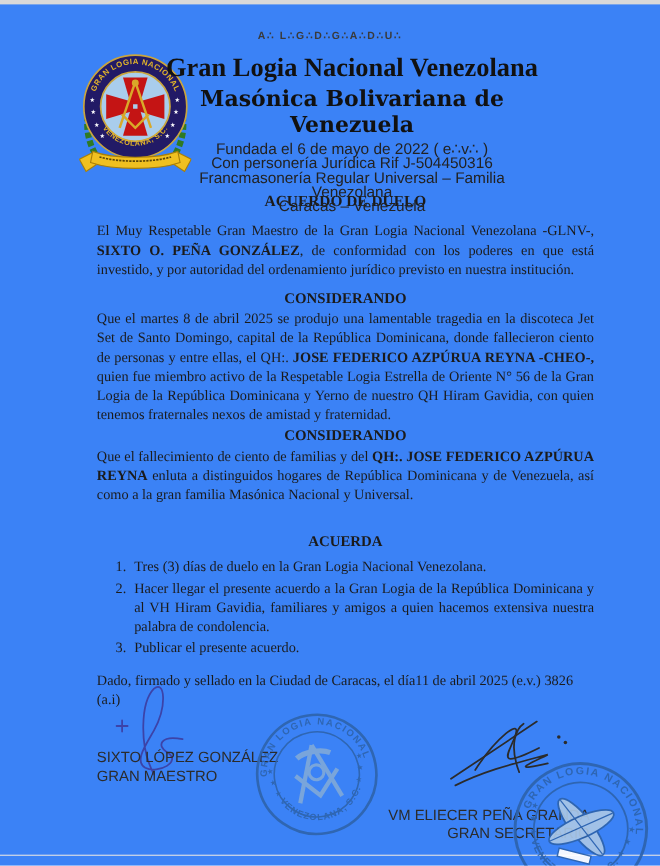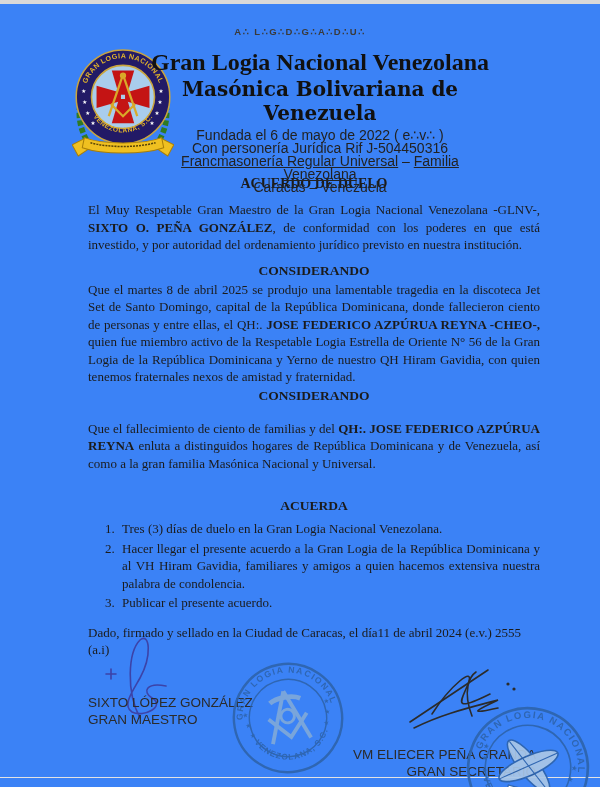--- a/index.html
+++ b/index.html
@@ -30,21 +30,21 @@
   }
   .title2{
     font-family:"DejaVu Serif",serif;font-weight:bold;
     font-size:20px;line-height:24px;color:#111;margin-top:1px;
   }
   .subline{
     font-family:"Liberation Sans",sans-serif;
     font-size:14px;line-height:13px;color:#222;
   }
   .subline.first{margin-top:4px;}
-  .u{text-decoration:underline;margin-top:16px;}
+  .u{margin-top:16px;}
 
   
   .content{padding:0 60px 0 88px;}
   .doc-heading{
     text-align:center;font-weight:bold;font-size:14px;
     margin:14px 0 0 0;
     font-family:Liberation Serif, serif;
   }
   .para{
     text-align:justify;font-size:13px;line-height:17.5px;
@@ -156,30 +156,30 @@
 
   <div class="content">
     <div class="doc-heading">ACUERDO DE DUELO</div>
 
     <p class="para"><span>El Muy Respetable Gran Maestro de la Gran Logia Nacional Venezolana -GLNV-, </span><b>SIXTO O. PEÑA GONZÁLEZ</b><span>, de conformidad con los poderes en que está investido, y por autoridad del ordenamiento jurídico previsto en nuestra institución.</span></p>
 
     <div class="sect-heading">CONSIDERANDO</div>
     <p class="para" style="margin-top:2px;"><span>Que el martes 8 de abril 2025 se produjo una lamentable tragedia en la discoteca Jet Set de Santo Domingo, capital de la República Dominicana, donde fallecieron ciento de personas y entre ellas, el QH:. </span><b>JOSE FEDERICO AZPÚRUA REYNA -CHEO-,</b><span> quien fue miembro activo de la Respetable Logia Estrella de Oriente N° 56 de la Gran Logia de la República Dominicana y Yerno de nuestro QH Hiram Gavidia, con quien tenemos fraternales nexos de amistad y fraternidad.</span></p>
 
     <div class="sect-heading tight">CONSIDERANDO</div>
-    <p class="para" style="margin-top:16px;"><span>Que el fallecimiento de ciento de familias y del </span><b>QH:. JOSE FEDERICO AZPÚRUA REYNA</b><span> enluta a distinguidos hogares de República Dominicana y de Venezuela, así como a la gran familia Masónica Nacional y Universal.</span></p>
+    <p class="para" style="margin-top:2px;"><span>Que el fallecimiento de ciento de familias y del </span><b>QH:. JOSE FEDERICO AZPÚRUA REYNA</b><span> enluta a distinguidos hogares de República Dominicana y de Venezuela, así como a la gran familia Masónica Nacional y Universal.</span></p>
 
     <div class="sect-heading" style="margin-top:26px;">ACUERDA</div>
     <ol class="acuerda">
       <li>Tres (3) días de duelo en la Gran Logia Nacional Venezolana.</li>
       <li>Hacer llegar el presente acuerdo a la Gran Logia de la República Dominicana y al VH Hiram Gavidia, familiares y amigos a quien hacemos extensiva nuestra palabra de condolencia.</li>
       <li>Publicar el presente acuerdo.</li>
     </ol>
 
-    <p class="dateline">Dado, firmado y sellado en la Ciudad de Caracas, el día11 de abril 2024 (e.v.) 2555 (a.i)</p>
+    <p class="dateline">Dado, firmado y sellado en la Ciudad de Caracas, el día11 de abril 2025 (e.v.) 3826 (a.i)</p>
   </div>
 
   <div class="sig-zone">
 
     <svg class="sig-left-svg" viewBox="0 0 120 92">
       <g fill="none" stroke="#3c43a8" stroke-width="1.6" stroke-linecap="round">
         <path d="M58,88 C44,62 46,22 58,10 C68,2 70,26 58,48 C50,62 40,76 50,82 C62,88 84,76 70,68 C60,62 64,52 84,56"></path>
         <path d="M24,44 L34,44 M29,39 L29,49"></path>
       </g>
     </svg>

